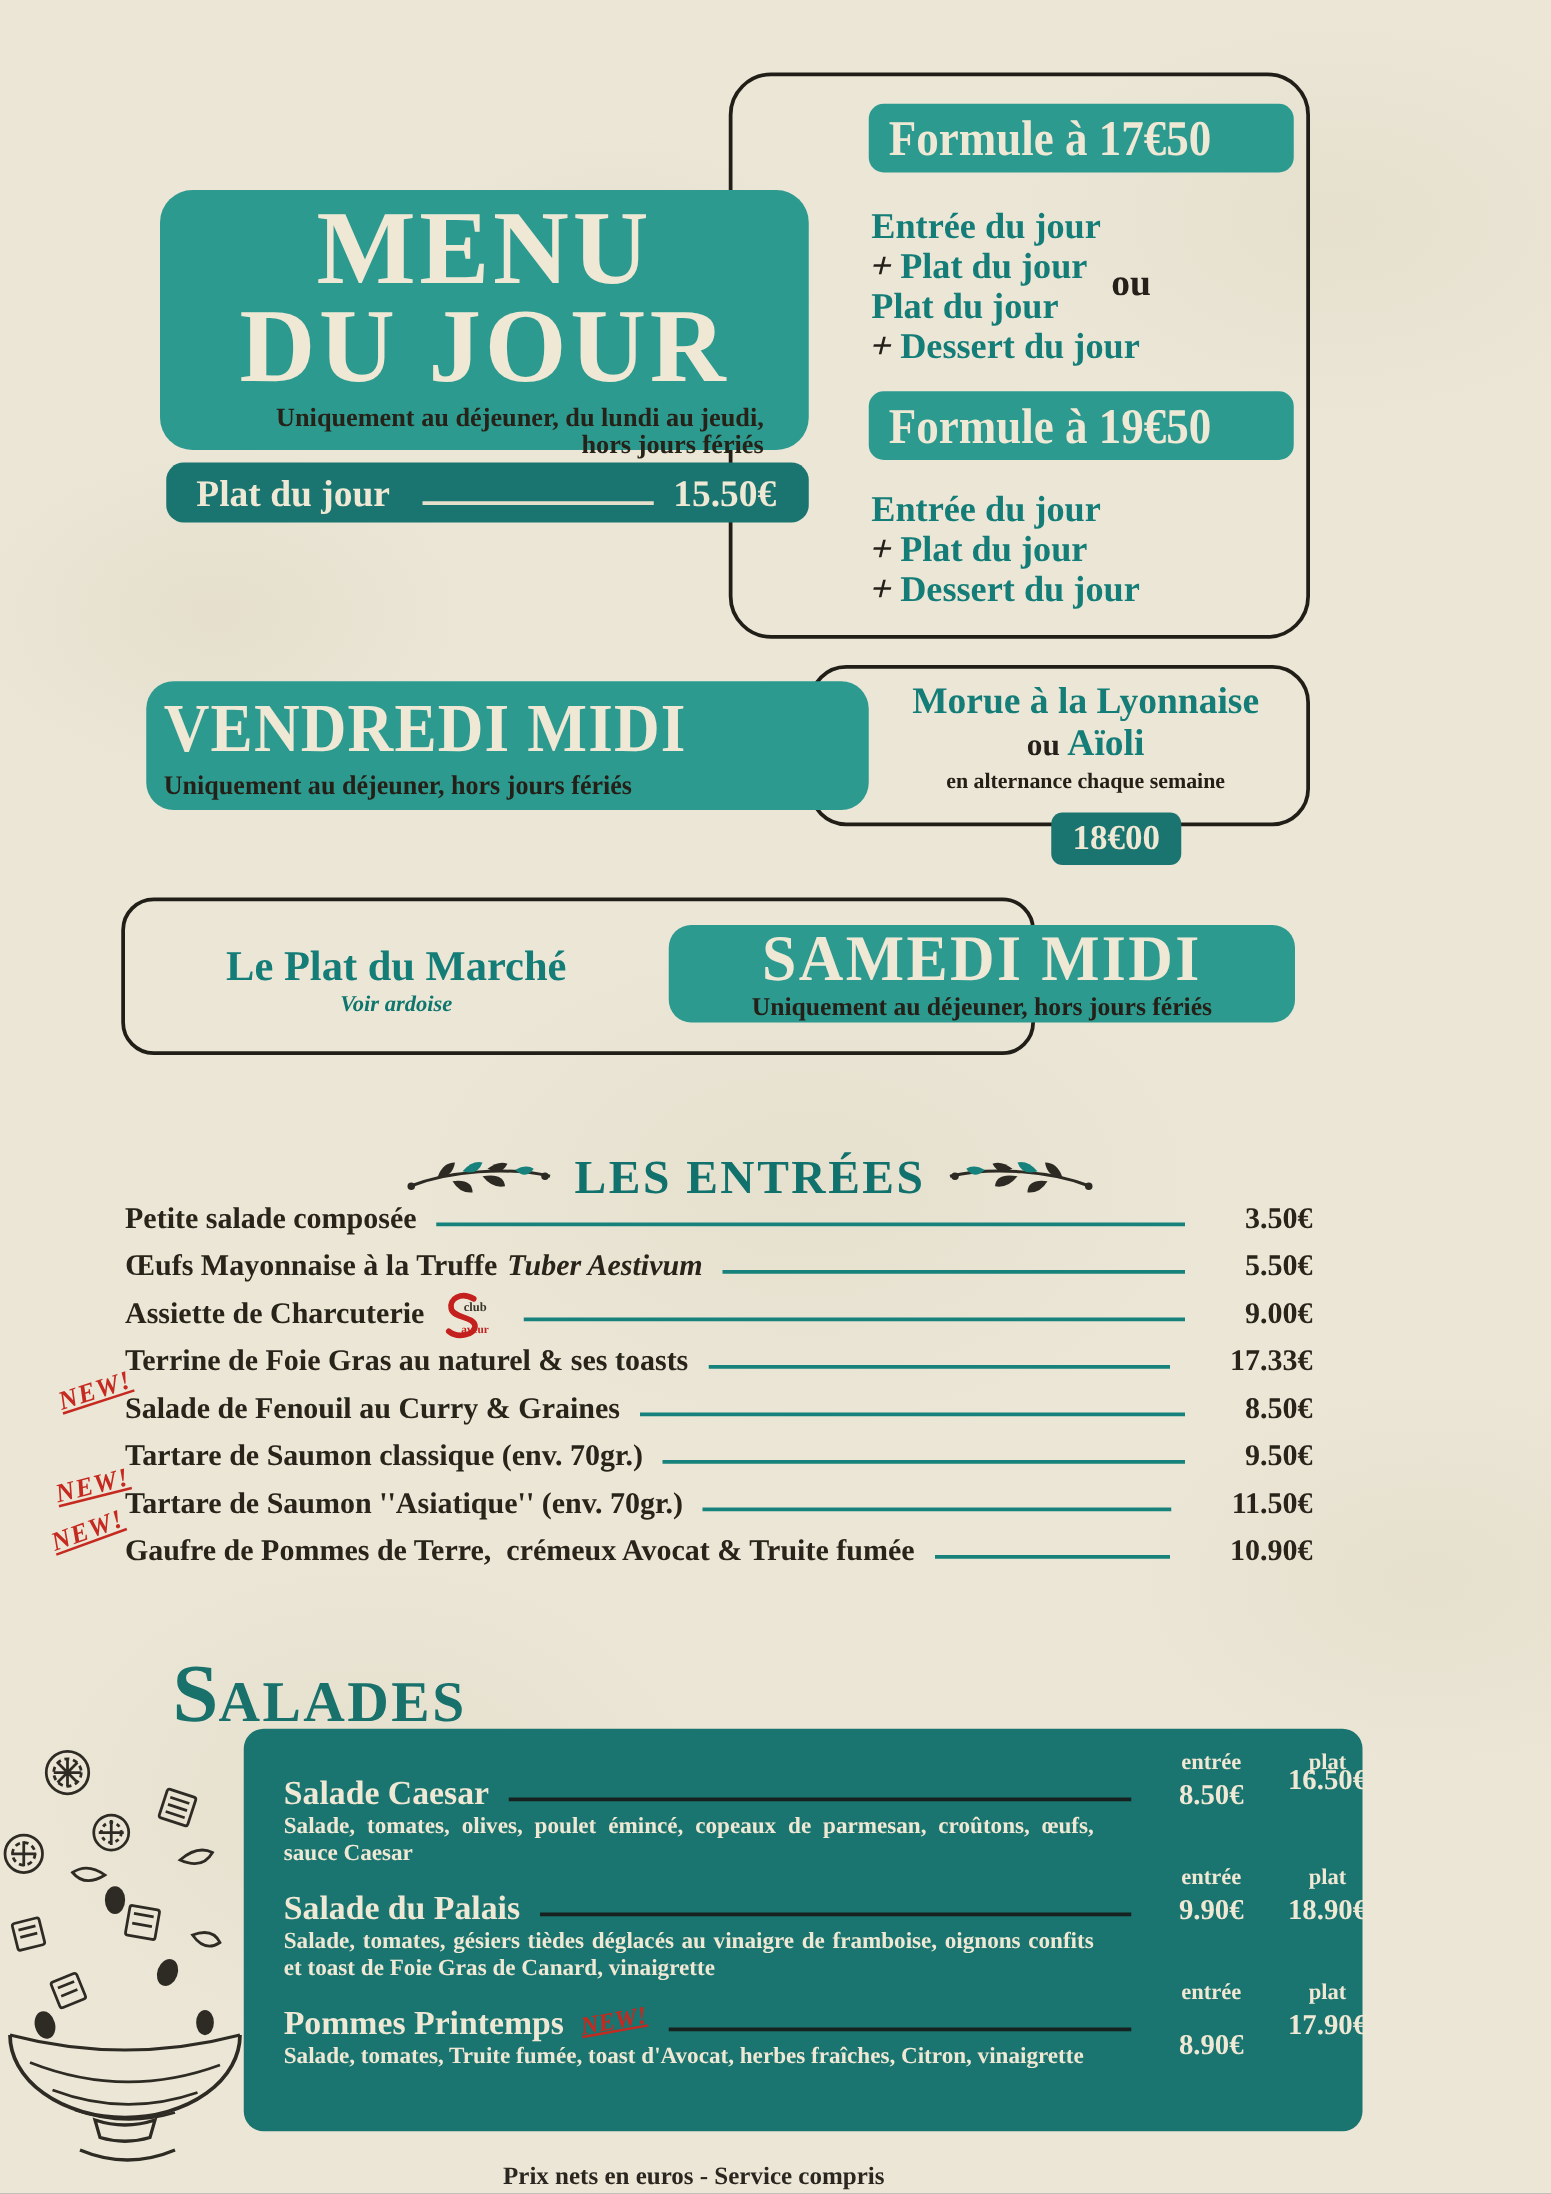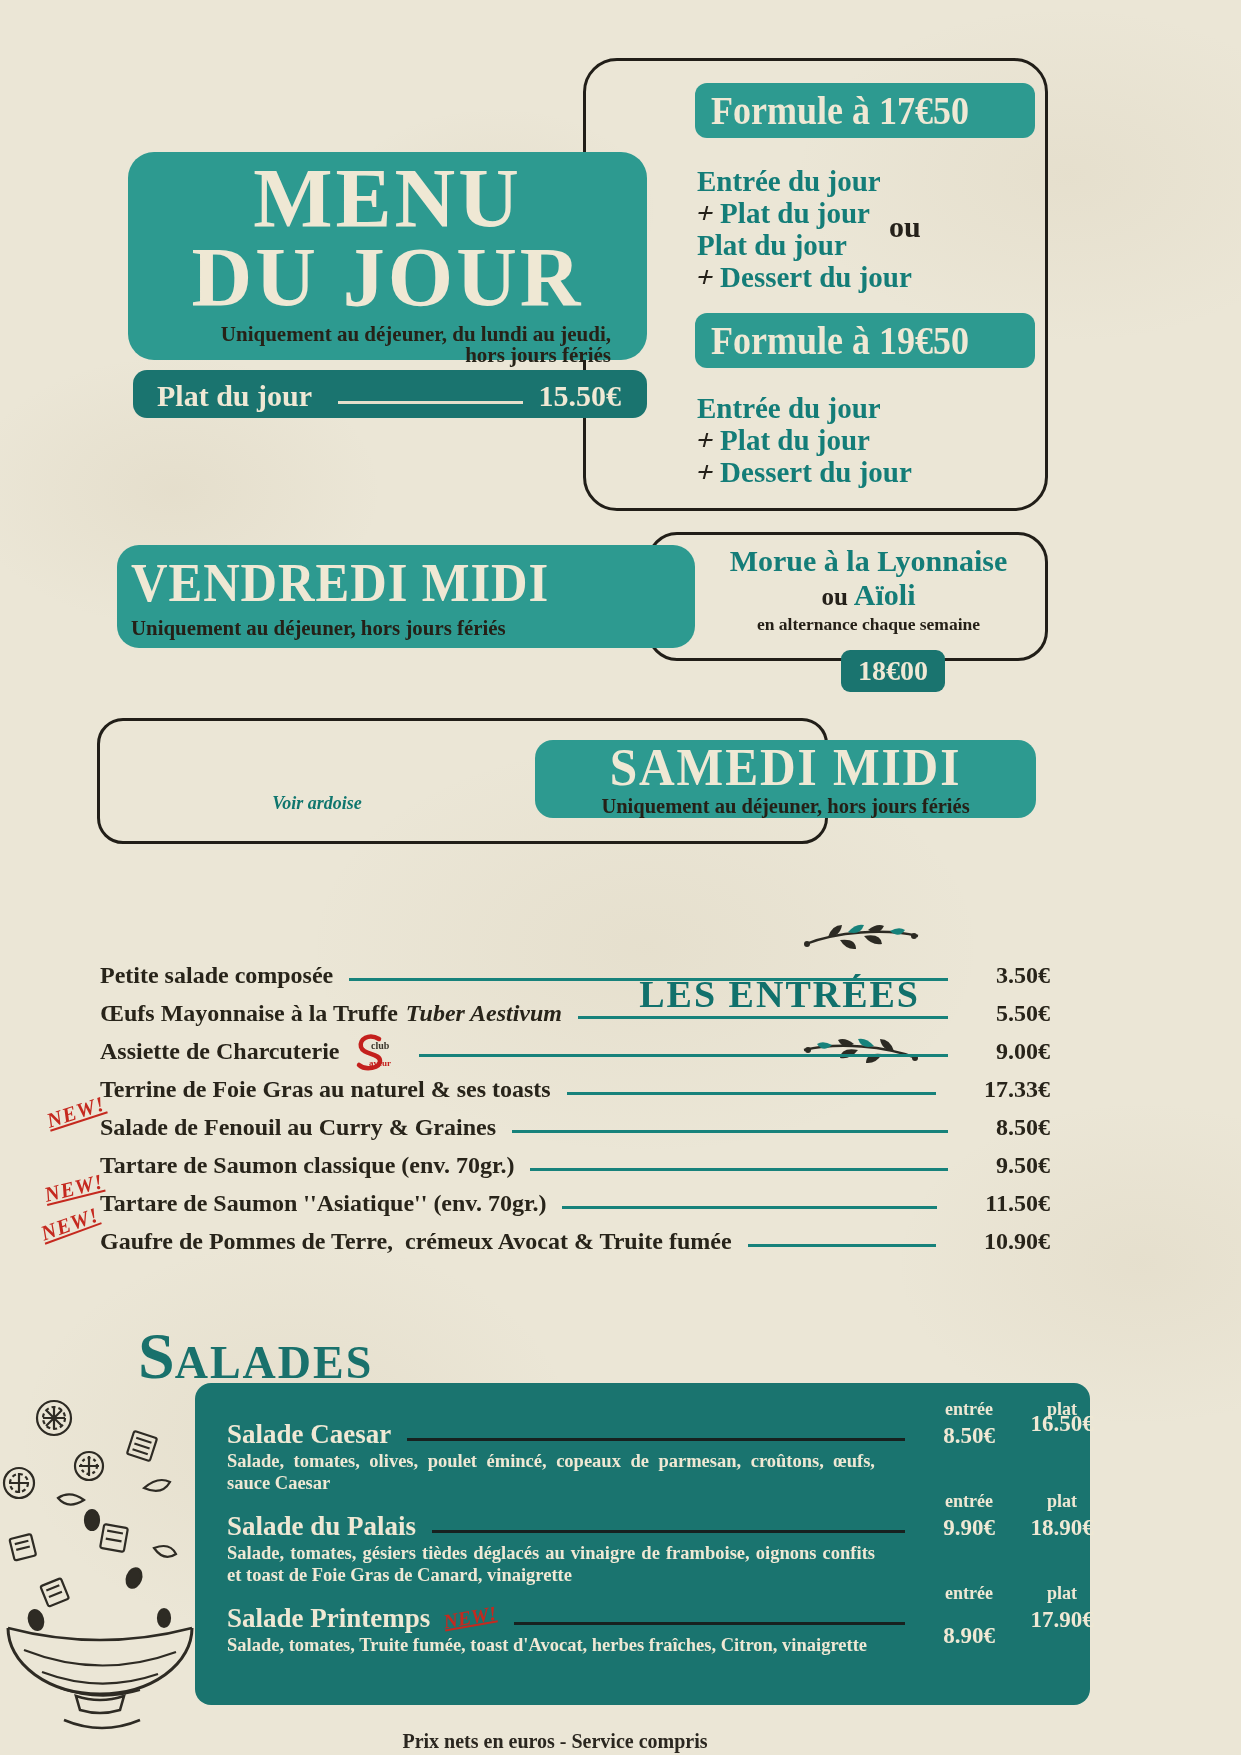--- a/index.html
+++ b/index.html
@@ -66,21 +66,21 @@
 
   
   .marche-outline{left:97px;top:718px;width:725px;height:120px;border-radius:26px;}
   .marche-title{left:97px;top:755px;width:440px;text-align:center;font-weight:bold;font-size:34px;z-index:2;}
   .marche-note{left:97px;top:793px;width:440px;text-align:center;font-style:italic;font-weight:bold;font-size:18px;color:#0f766e;z-index:2;}
   .samedi-box{left:535px;top:740px;width:501px;height:78px;border-radius:18px;text-align:center;padding-top:2px;box-sizing:border-box;}
   .samedi-title{font-weight:bold;font-size:52px;line-height:1.0;letter-spacing:2px;transform:scaleX(.95);transform-origin:center;white-space:nowrap;}
   .samedi-sub{font-weight:bold;font-size:20.5px;color:#252017;margin-top:1px;}
 
   
-  .entrees-head{left:280px;top:920px;width:640px;display:flex;align-items:flex-end;justify-content:center;gap:18px;z-index:2;flex-direction:column;}
+  .entrees-head{left:280px;top:920px;width:640px;display:flex;align-items:center;justify-content:center;gap:18px;z-index:2;}
   .entrees-title{font-weight:bold;font-size:38px;letter-spacing:2px;color:#11716c;white-space:nowrap;}
   .e-row{position:absolute;left:100px;width:950px;height:38px;display:flex;align-items:flex-end;z-index:2;}
   .e-name{font-weight:bold;font-size:24px;line-height:30px;color:#28241a;white-space:pre;}
   .e-it{font-style:italic;margin-left:8px;}
   .e-lead{flex:1;border-bottom:3px solid #17827b;margin:0 48px 9px 16px;min-width:30px;}
   .e-price{font-weight:bold;font-size:24px;line-height:30px;color:#28241a;}
   .new-mark{position:absolute;z-index:3;color:var(--red);font-weight:bold;font-style:italic;font-size:21px;letter-spacing:1px;text-decoration:underline;transform:rotate(-18deg);}
   .logo-cs{width:46px;height:40px;margin:0 8px -6px 10px;flex:0 0 auto;}
 
   
@@ -152,20 +152,21 @@
     <div class="vendredi-sub">Uniquement au déjeuner, hors jours fériés</div>
   </div>
   <div class="abs morue-wrap">
     <div class="morue-main tt">Morue à la Lyonnaise</div>
     <div class="morue-alt tt"><span class="ou2">ou</span><span>Aïoli</span></div>
     <div class="morue-note">en alternance chaque semaine</div>
   </div>
   <div class="abs tealdark-box badge-18 cream-t">18€00</div>
 
   <div class="abs outline-box marche-outline"></div>
+  <div class="abs marche-title tt">Le Plat du Marché</div>
   <div class="abs marche-note">Voir ardoise</div>
   <div class="abs teal-box samedi-box">
     <div class="samedi-title cream-t">SAMEDI MIDI</div>
     <div class="samedi-sub">Uniquement au déjeuner, hors jours fériés</div>
   </div>
 
   <div class="abs entrees-head">
     <svg class="branch" width="118" height="34" viewBox="0 0 118 34">
       <path d="M4 24 C34 12 82 8 116 16" fill="none" stroke="#2c2a23" stroke-width="2.4"></path>
       <circle cx="5" cy="24" r="3" fill="#2c2a23"></circle>
@@ -264,21 +265,21 @@
       <span class="sp-name">Salade du Palais</span>
       <span class="sp-lead"></span>
     </div>
     <span class="sp-price" style="left:724px;top:132px;width:100px;">9.90€</span>
     <span class="sp-price" style="left:824px;top:132px;width:86px;">18.90€</span>
     <div class="sp-desc" style="top:160px;">Salade, tomates, gésiers tièdes déglacés au vinaigre de framboise, oignons confits et toast de Foie Gras de Canard, vinaigrette</div>
 
     <span class="sp-colhead col-e" style="top:200px;">entrée</span>
     <span class="sp-colhead col-p" style="top:200px;">plat</span>
     <div class="sp-name-row" style="top:220px;">
-      <span class="sp-name">Salade Printemps</span>
+      <span class="sp-name">Pommes Printemps</span>
       <span class="new-inline">NEW!</span>
       <span class="sp-lead"></span>
     </div>
     <span class="sp-price" style="left:724px;top:240px;width:100px;">8.90€</span>
     <span class="sp-price" style="left:824px;top:224px;width:86px;">17.90€</span>
     <div class="sp-desc" style="top:252px;">Salade, tomates, Truite fumée, toast d'Avocat,  herbes fraîches, Citron, vinaigrette</div>
   </div>
 
   <svg class="abs illus" width="215" height="355" viewBox="0 0 215 355">
     <g fill="none" stroke="#2e2b24" stroke-width="2.2">

